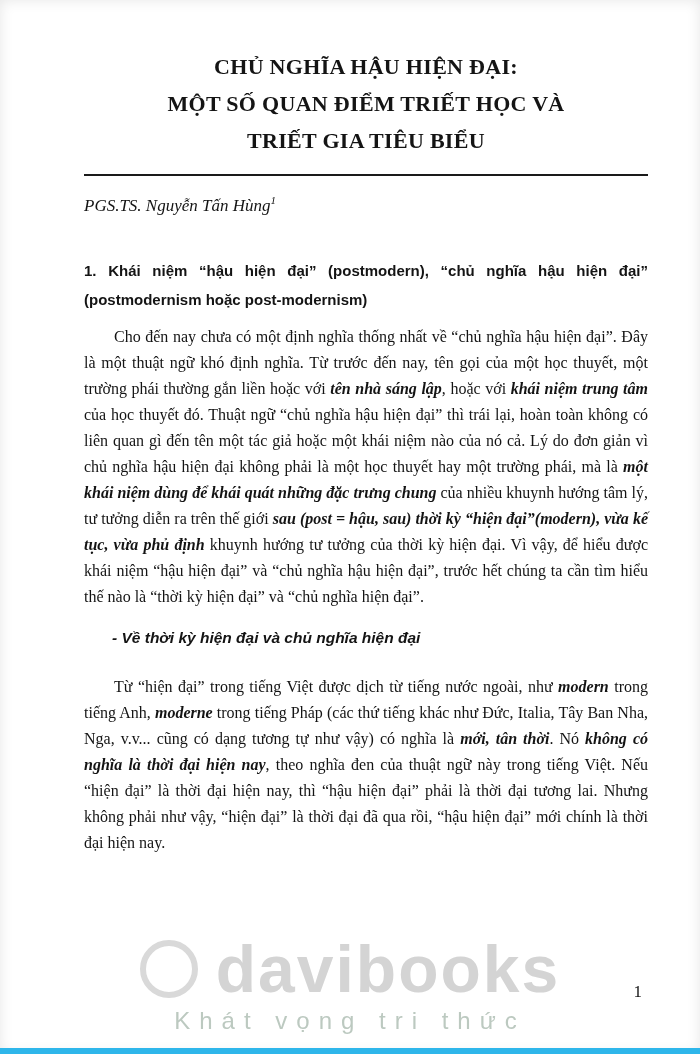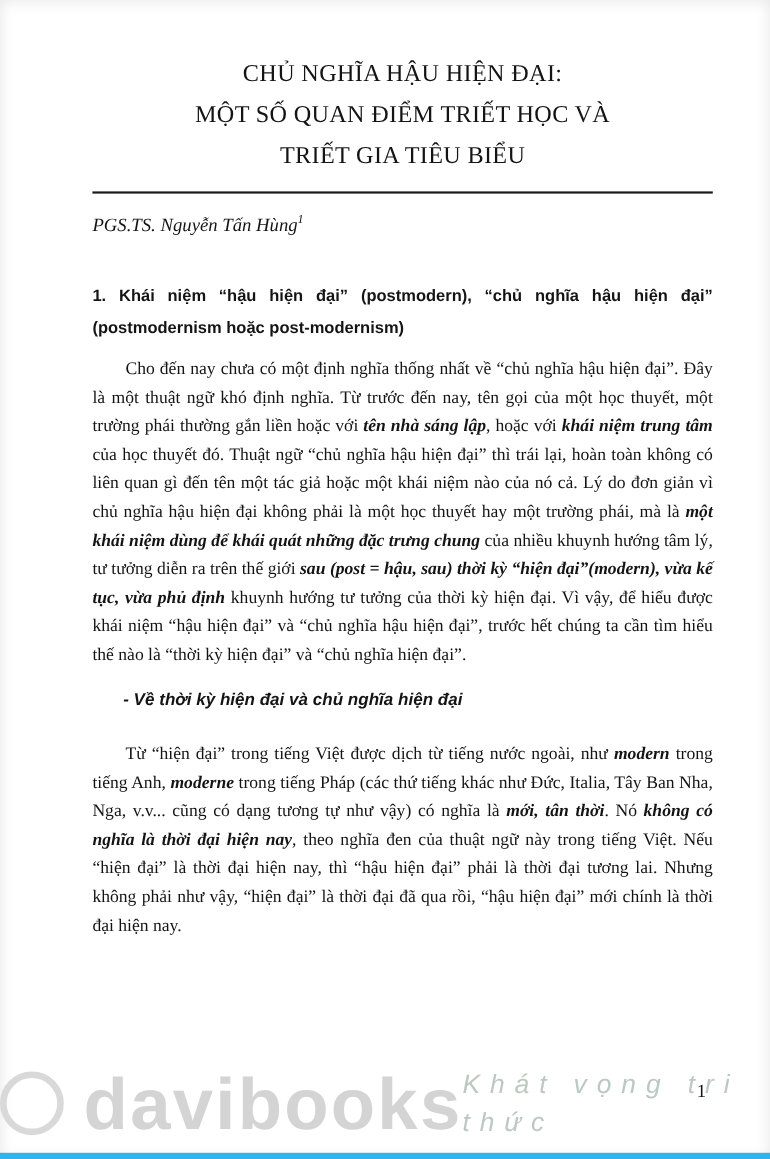--- a/index.html
+++ b/index.html
@@ -14,21 +14,21 @@
     color: #141414;
     box-shadow: inset 0 0 14px rgba(0,0,0,0.10);
   }
   .content {
     position: relative;
     z-index: 1;
     padding: 48px 52px 0 84px;
   }
   .title-block { text-align: center; }
   .title-line {
-    font-weight: normal;
+    font-weight: bold;
     font-size: 22px;
     line-height: 37px;
     letter-spacing: 0.3px;
   }
   .title-divider {
     border: none;
     border-top: 2px solid #1a1a1a;
     margin: 15px 0 12px 0;
   }
   .author-line {
@@ -79,21 +79,21 @@
     bottom: 52px;
     font-size: 17px;
   }
   .watermark {
     position: absolute;
     z-index: 0;
     left: 0;
     right: 0;
     bottom: 16px;
     display: flex;
-    flex-direction: row;
+    flex-direction: column;
     align-items: center;
     pointer-events: none;
   }
   .watermark-row {
     display: flex;
     align-items: center;
     gap: 18px;
   }
   .watermark-logo {
     width: 58px;
@@ -110,21 +110,20 @@
     color: #d4d4d4;
     letter-spacing: 2px;
   }
   .watermark-slogan {
     font-family: "Liberation Sans", sans-serif;
     font-size: 24px;
     line-height: 34px;
     color: #bcc9c0;
     letter-spacing: 9px;
     margin-top: 2px;
-    font-style: italic;
   }
   .bottom-accent-bar {
     position: absolute;
     z-index: 3;
     left: 0;
     right: 0;
     bottom: 0;
     height: 6px;
   }
 </style>

